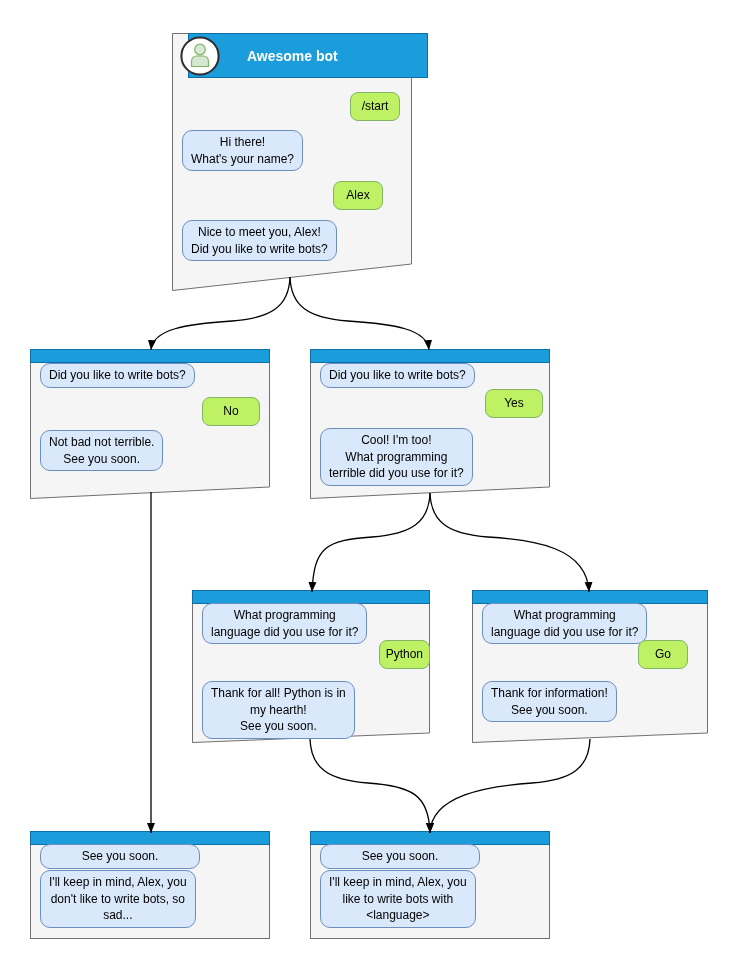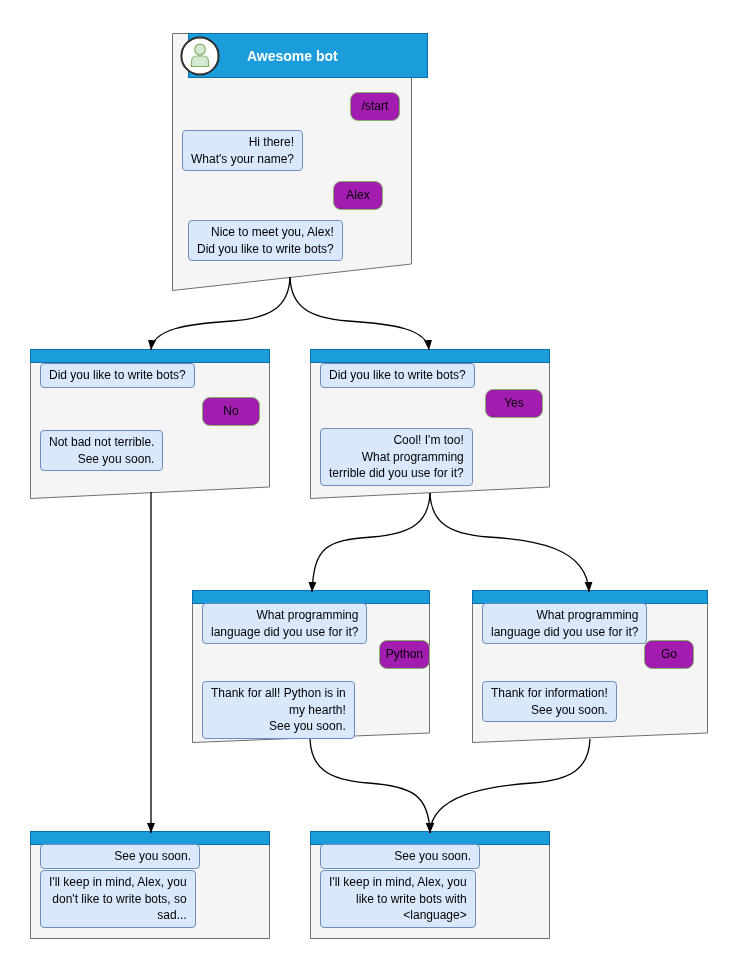--- a/index.html
+++ b/index.html
@@ -22,25 +22,25 @@
   .bar{
     position:absolute;left:0;top:0;width:100%;height:14px;
     background:#1B9DDB;border:1px solid #0E6EA8;box-sizing:border-box;
   }
   
   .msg{
     position:absolute;box-sizing:border-box;
     font-size:12px;line-height:1.38;white-space:pre;
   }
   .bot{
-    background:#DAE8FC;border:1px solid #6C8EBF;border-radius:4px;
-    padding:3px 8px;text-align:right;
+    background:#DAE8FC;border:1px solid #6C8EBF;border-radius:10px;
+    padding:3px 8px;text-align:center;
   }
   .user{
-    background:#a21caf;border:1px solid #82B366;border-radius:8px;
+    background:#bef264;border:1px solid #82B366;border-radius:8px;
     padding:5px 6px;min-width:50px;text-align:center;
   }
   
   .rectwin{
     background:#F5F5F5;border:1px solid #707070;box-sizing:border-box;
     width:100%;height:100%;position:absolute;left:0;top:0;
   }
   #edges{position:absolute;left:0;top:0;pointer-events:none;z-index:10;}
   .window{z-index:2;}
 </style>
@@ -58,21 +58,21 @@
     </div>
     <svg class="avatar" viewBox="0 0 40 40">
       <circle cx="20" cy="20" r="18.6" fill="#ffffff" stroke="#2d2d2d" stroke-width="2"></circle>
       <circle cx="20" cy="13.5" r="5.3" fill="#D5E8D4" stroke="#82B366" stroke-width="1.2"></circle>
       <path d="M11.5 30.5 v-4.5 q0 -6 5 -6 h7 q5 0 5 6 v4.5 z" fill="#D5E8D4" stroke="#82B366" stroke-width="1.2"></path>
     </svg>
     <div class="msg user" style="top:59px;right:12px">/start</div>
     <div class="msg bot" style="top:97px;left:10px">Hi there!
 What's your name?</div>
     <div class="msg user" style="top:148px;right:29px">Alex</div>
-    <div class="msg bot" style="top:187px;left:16px">Nice to meet you, Alex!
+    <div class="msg bot" style="top:187px;left:10px">Nice to meet you, Alex!
 Did you like to write bots?</div>
   </div>
 
   <div class="window" style="left:30px;top:349px;width:240px;height:150px">
     <svg class="shape" width="240" height="150">
       <polygon points="0.5,0.5 239.5,0.5 239.5,138 0.5,149.5" fill="#F5F5F5" stroke="#707070" stroke-width="1"></polygon>
     </svg>
     <div class="bar"></div>
     <div class="msg bot" style="top:14px;left:10px">Did you like to write bots?</div>
     <div class="msg user" style="top:48px;right:10px;min-width:58px">No</div>
@@ -105,21 +105,21 @@
 See you soon.</div>
   </div>
 
   <div class="window" style="left:472px;top:590px;width:236px;height:153px">
     <svg class="shape" width="236" height="153">
       <polygon points="0.5,0.5 235.5,0.5 235.5,143 0.5,152.5" fill="#F5F5F5" stroke="#707070" stroke-width="1"></polygon>
     </svg>
     <div class="bar"></div>
     <div class="msg bot" style="top:13px;left:10px">What programming
 language did you use for it?</div>
-    <div class="msg user" style="top:50px;right:14px">Go</div>
+    <div class="msg user" style="top:50px;right:20px">Go</div>
     <div class="msg bot" style="top:91px;left:10px">Thank for information!
 See you soon.</div>
   </div>
 
   <div class="window" style="left:30px;top:831px;width:240px;height:108px">
     <div class="rectwin"></div>
     <div class="bar"></div>
     <div class="msg bot" style="top:13px;left:10px;min-width:160px">See you soon.</div>
     <div class="msg bot" style="top:39px;left:10px">I'll keep in mind, Alex, you
 don't like to write bots, so

